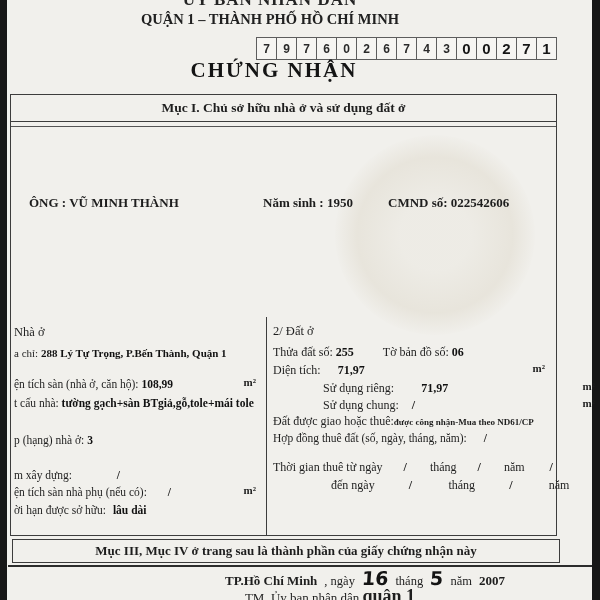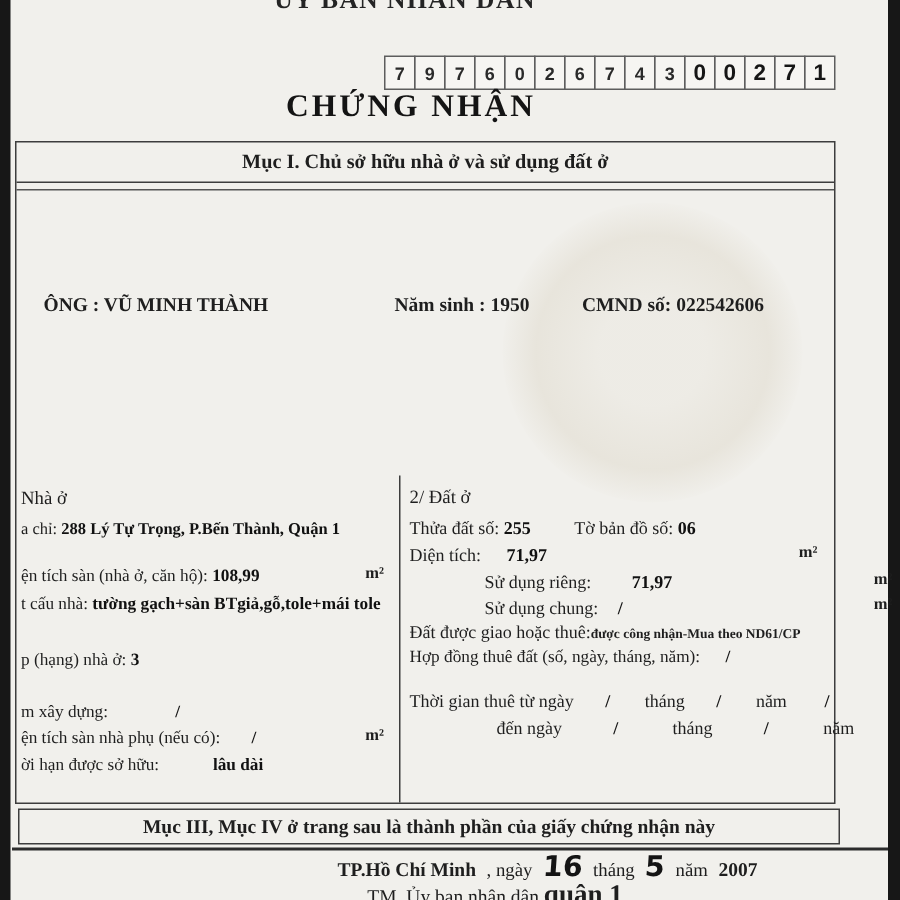--- a/index.html
+++ b/index.html
@@ -58,20 +58,21 @@
 </style>
 </head>
 <body>
 
 <div class="page">
   <div class="bar left"></div>
   <div class="bar right"></div>
   <div class="seal-watermark"></div>
 
   <div class="hdr1">ỦY BAN NHÂN DÂN</div>
+  <div class="hdr2">QUẬN 1 – THÀNH PHỐ HỒ CHÍ MINH</div>
 
   <div class="serial">
     <span class="cell">7</span>
     <span class="cell">9</span>
     <span class="cell">7</span>
     <span class="cell">6</span>
     <span class="cell">0</span>
     <span class="cell">2</span>
     <span class="cell">6</span>
     <span class="cell">7</span>
@@ -137,21 +138,21 @@
     </div>
 
     <div class="lrow" style="top:390px;">
       <span>ện tích sàn nhà phụ (nếu có):</span>
       <span class="val" style="margin-left:18px;">/</span>
       <span class="unit">m²</span>
     </div>
 
     <div class="lrow" style="top:408px;">
       <span>ời hạn được sở hữu:</span>
-      <span class="val" style="margin-left:33px;">lâu dài</span>
+      <span class="val" style="margin-left:4px;">lâu dài</span>
     </div>
 
     <div class="rrow" style="top:229px;font-size:12.5px;">2/ Đất ở</div>
 
     <div class="rrow" style="top:250px;">
       <span>Thửa đất số:</span>
       <span class="val">255</span>
       <span style="margin-left:26px;">Tờ bản đồ số:</span>
       <span class="val">06</span>
     </div>

